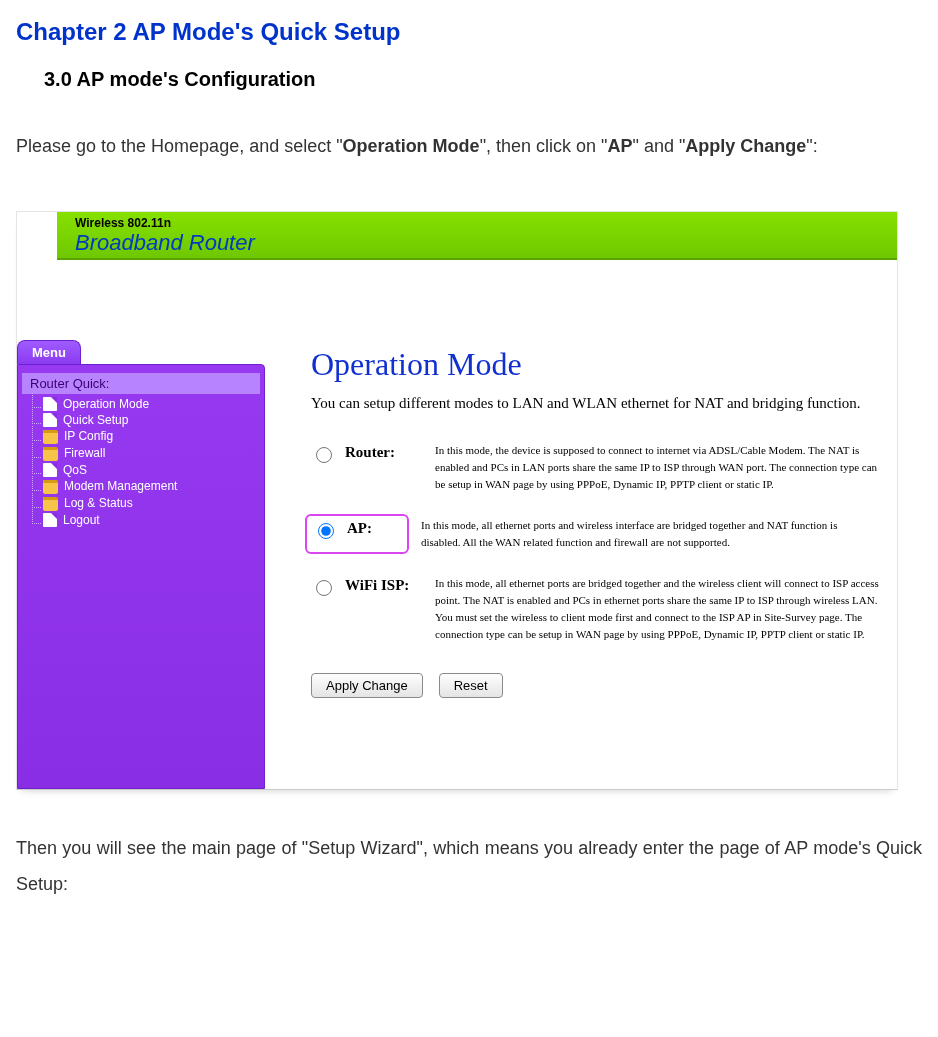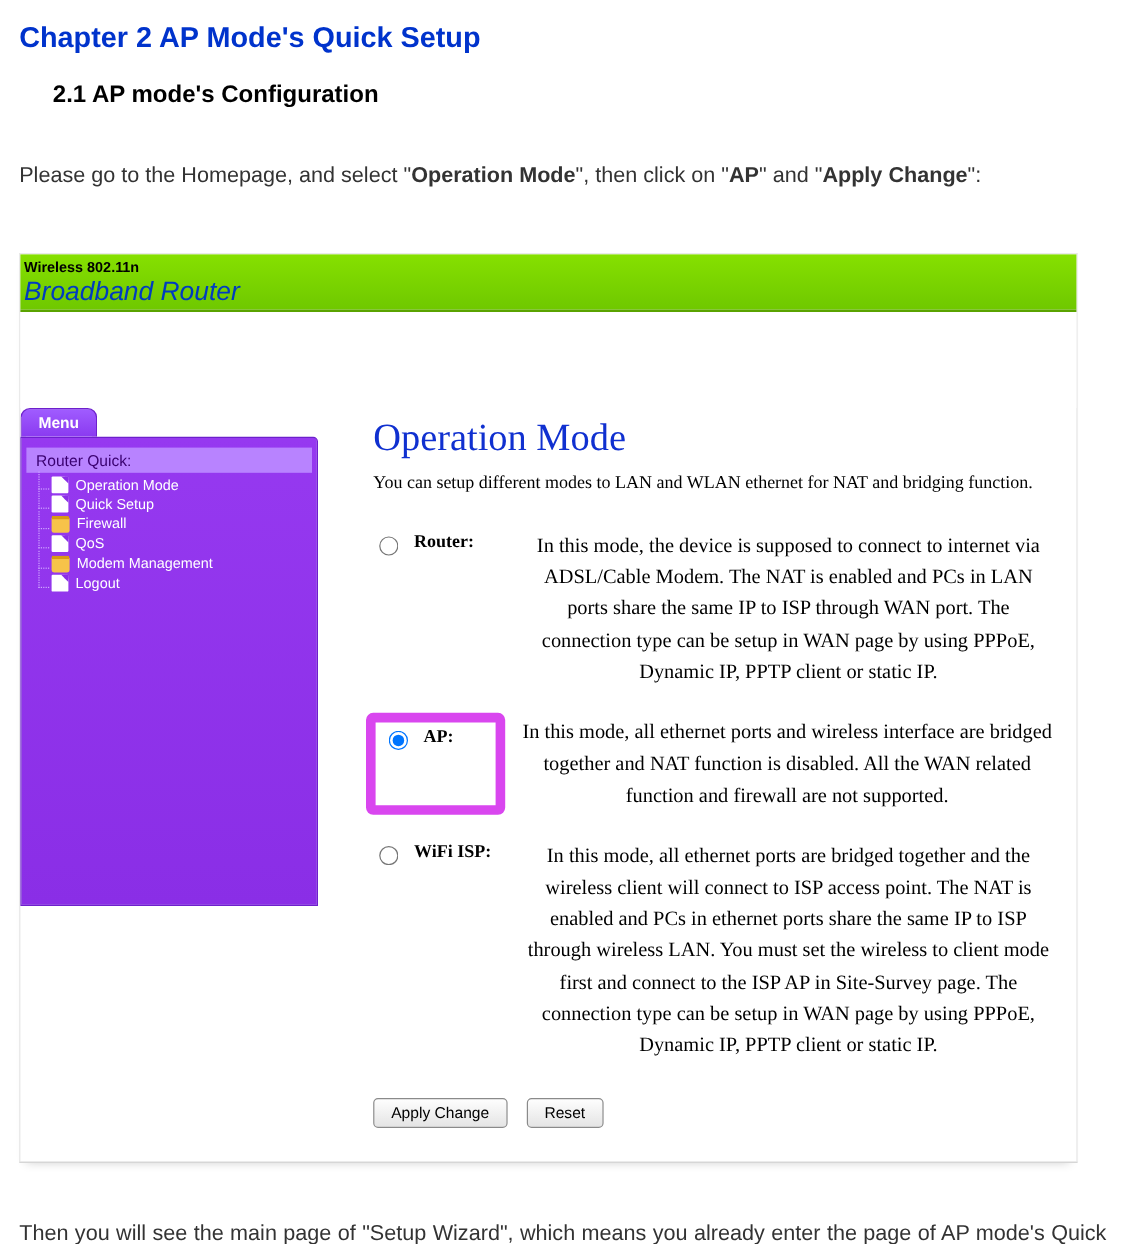--- a/index.html
+++ b/index.html
@@ -37,23 +37,24 @@
   
   .shot {
     width: 880px;
     border: 1px solid #e5e5e5;
     border-bottom: 1px solid #ccc;
     font-family: Tahoma, sans-serif;
     box-shadow: 0 6px 8px -6px #ccc;
   }
   .banner {
     background: linear-gradient(#86e000, #6fc800);
-    padding: 4px 10px 2px 3px;
+    padding: 4px 10px 2px 18px;
     border-bottom: 2px solid #5aa300;
     font-family: Arial, Helvetica, sans-serif;
+    margin-left: 40px;
   }
   .banner .line1 {
     font-size: 12px;
     font-weight: bold;
     color: #000;
   }
   .banner .line2 {
     font-size: 22px;
     font-weight: normal;
     font-style: italic;
@@ -160,52 +161,51 @@
     display: flex;
     align-items: flex-start;
     gap: 10px;
     padding-top: 2px;
   }
   .opt-cell label { font-weight: bold; }
   .opt-cell input[type=radio] {
     width: 16px; height: 16px;
   }
   .opt-cell.highlight {
-    border: 8px solid #d946ef;
+    border: 2px solid #d946ef;
     border-radius: 6px;
     padding: 4px 6px;
     margin: -3px 12px -3px -6px;
     width: 88px;
   }
   .opt-desc {
     flex: 1;
     line-height: 1.55;
-    font-size: 17px;
-    text-align: center;
+    font-size: 11px;
   }
   .btn-row {
     display: flex;
     gap: 16px;
     margin-top: 30px;
   }
   .winbtn {
     font-family: Tahoma, sans-serif;
     font-size: 13px;
     padding: 4px 14px;
     background: linear-gradient(#fefefe, #e4e4e4);
     border: 1px solid #8a8a8a;
     border-radius: 4px;
     cursor: pointer;
   }
 </style>
 </head>
 <body>
 
 <div class="chapter-title">Chapter 2  AP Mode's Quick Setup</div>
-<div class="section-title">2.1    AP mode's Configuration</div>
+<div class="section-title">3.0    AP mode's Configuration</div>
 
 <p class="intro-para">
   <span>Please go to the Homepage, and select "</span><span class="bold">Operation Mode</span><span>", then click on "</span><span class="bold">AP</span><span>" and "</span><span class="bold">Apply Change</span><span>":</span>
 </p>
 
 <div class="shot">
 
   <div class="banner">
     <div class="line1">Wireless 802.11n</div>
     <div class="line2">Broadband Router</div>
@@ -226,31 +226,41 @@
               <span>Operation Mode</span>
             </div>
             <div class="tree-item">
               <span class="dotline"></span>
               <span class="ico ico-page"></span>
               <span>Quick Setup</span>
             </div>
             <div class="tree-item">
               <span class="dotline"></span>
               <span class="ico ico-folder"></span>
+              <span>IP Config</span>
+            </div>
+            <div class="tree-item">
+              <span class="dotline"></span>
+              <span class="ico ico-folder"></span>
               <span>Firewall</span>
             </div>
             <div class="tree-item">
               <span class="dotline"></span>
               <span class="ico ico-page"></span>
               <span>QoS</span>
             </div>
             <div class="tree-item">
               <span class="dotline"></span>
               <span class="ico ico-folder"></span>
               <span>Modem Management</span>
+            </div>
+            <div class="tree-item">
+              <span class="dotline"></span>
+              <span class="ico ico-folder"></span>
+              <span>Log &amp; Status</span>
             </div>
             <div class="tree-item">
               <span class="dotline"></span>
               <span class="ico ico-page"></span>
               <span>Logout</span>
             </div>
           </div>
       </div>
     </div>
 

